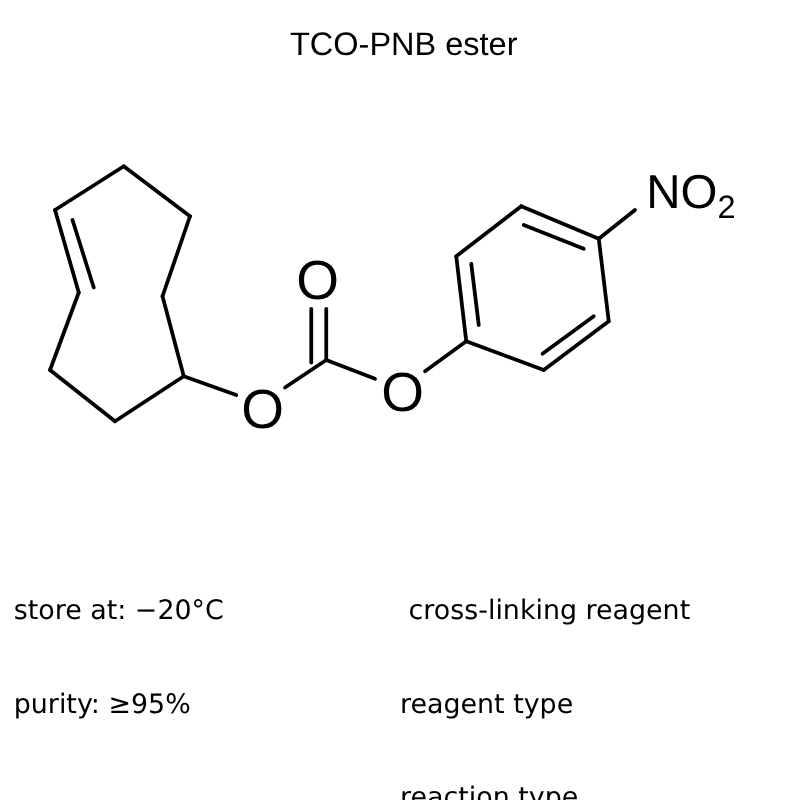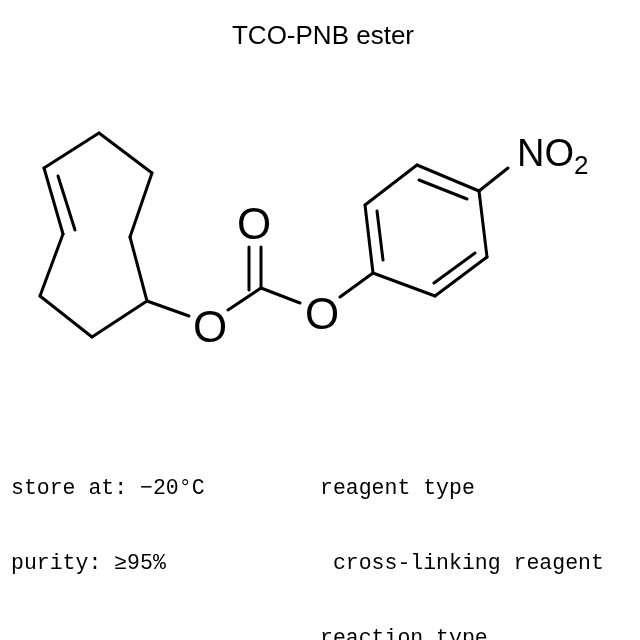--- a/index.html
+++ b/index.html
@@ -6,21 +6,21 @@
     body { width: 640px; height: 640px; position: relative; overflow: hidden; font-family: "DejaVu Sans", sans-serif; color: #000; }
     .title { position: absolute; left: 0; width: 646px; top: 20px; text-align: center; font-family: "Liberation Sans", sans-serif; font-size: 26px; line-height: 30px; }
     .structure { position: absolute; left: 0; top: 0; width: 640px; height: 640px; }
     .atom { font-family: "Liberation Sans", sans-serif; font-size: 44px; fill: #000; }
     .atom-n { font-family: "Liberation Sans", sans-serif; font-size: 38px; fill: #000; }
     .atom-sub { font-family: "Liberation Sans", sans-serif; font-size: 26px; fill: #000; }
     .bond { stroke: #000; stroke-width: 3; stroke-linecap: round; fill: none; }
     .props { position: absolute; top: 426px; font-size: 21.5px; line-height: 25px; white-space: pre; }
     .props-left { left: 11px; }
     .props-right { left: 320px; }
-    .props div { height: 25px; font-family: Liberation Mono, monospace; }
+    .props div { height: 25px; }
   </style>
 </head>
 <body>
 
 <div class="title">TCO-PNB ester</div>
 
 <svg class="structure" viewBox="0 0 640 640" xmlns="http://www.w3.org/2000/svg">
 
   <g>
     <line class="bond" x1="99" y1="133" x2="44" y2="168"></line>
@@ -63,17 +63,17 @@
   </g>
 </svg>
 
 <div class="props props-left">
   <div>store at: −20°C</div>
   <div>purity: ≥95%</div>
   
 </div>
 
 <div class="props props-right">
+  <div> cross-linking reagent</div>
   <div>reagent type</div>
-  <div> cross-linking reagent</div>
   <div>reaction type</div>
   
 </div>
 
 </body></html>

